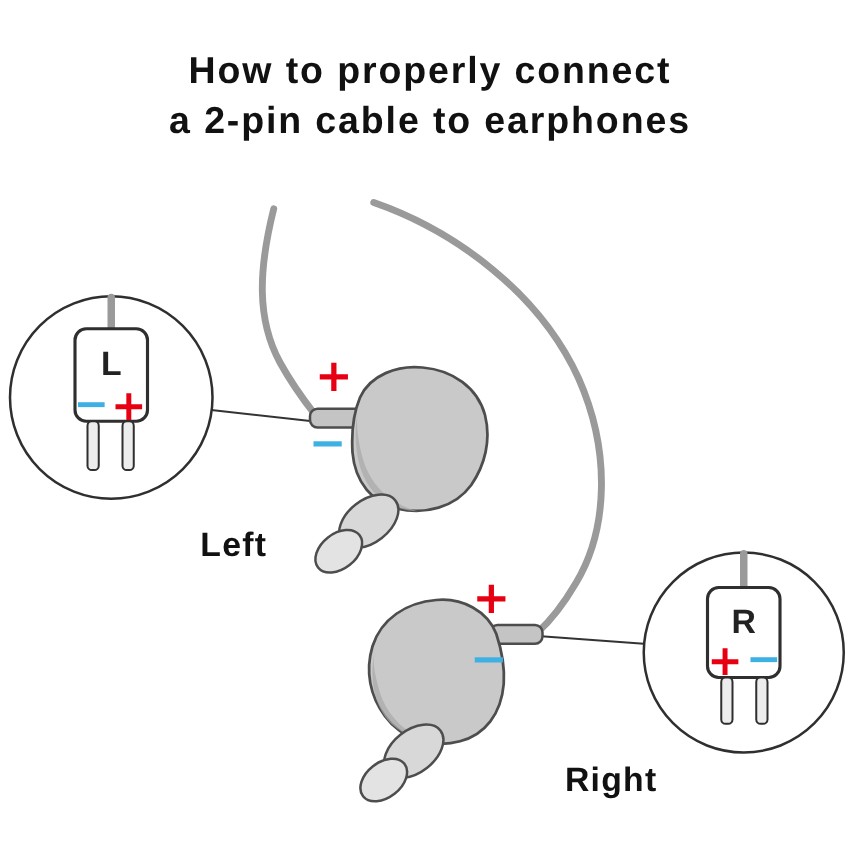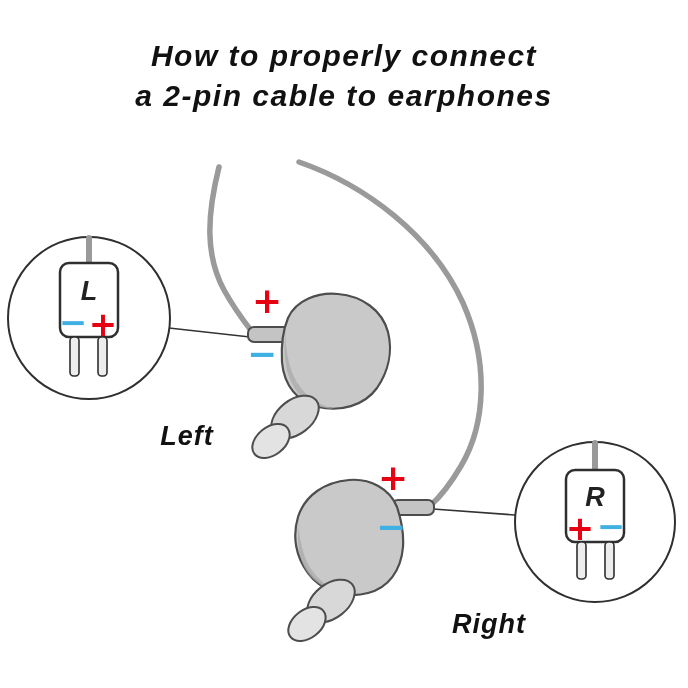--- a/index.html
+++ b/index.html
@@ -7,21 +7,20 @@
     padding: 0;
     background: #ffffff;
     font-family: "Liberation Sans", sans-serif;
   }
   .canvas {
     position: relative;
     width: 688px;
     height: 688px;
     background: #ffffff;
     overflow: hidden;
-    font-style: italic;
   }
   svg { display: block; }
   .title-text {
     font-family: "Liberation Sans", sans-serif;
     font-weight: bold;
     font-size: 30px;
     letter-spacing: 1.5px;
   }
   .letter-text {
     font-family: "Liberation Sans", sans-serif;

